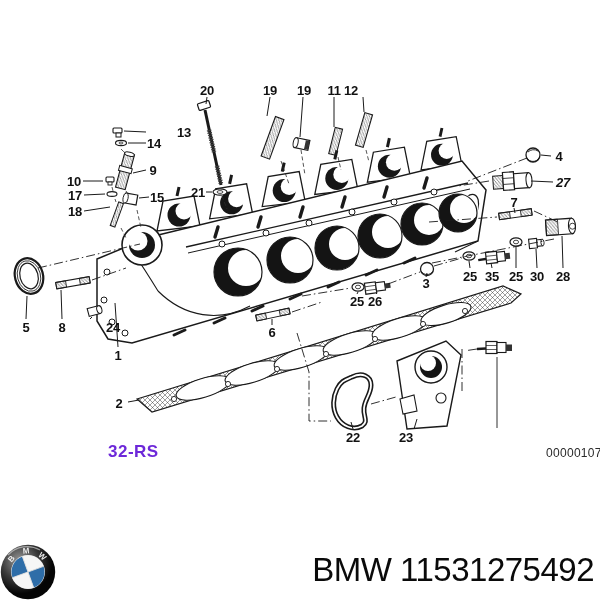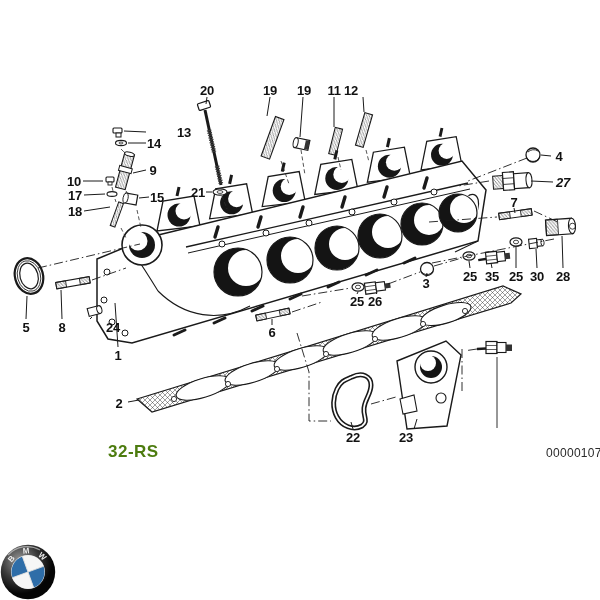--- a/index.html
+++ b/index.html
@@ -3,21 +3,21 @@
 <meta charset="utf-8">
 <style>
   html,body{margin:0;padding:0;background:#fff;}
   .stage{position:relative;width:600px;height:600px;background:#fff;overflow:hidden;
          font-family:"Liberation Sans",sans-serif;}
   .stage svg{position:absolute;left:0;top:0;}
   #callout-layer{position:absolute;left:0;top:0;width:492px;height:600px;pointer-events:none;}
   .callout{position:absolute;transform:translate(-50%,-50%);
            font:bold 13px "Liberation Sans",sans-serif;color:#111;letter-spacing:-0.3px;white-space:nowrap;}
   .section-code{position:absolute;left:108px;top:442px;
-           font:bold 17px "Liberation Sans",sans-serif;color:#4d7c0f;letter-spacing:0.5px;}
+           font:bold 17px "Liberation Sans",sans-serif;color:#6d28d9;letter-spacing:0.5px;}
   .doc-number{position:absolute;left:546px;top:446px;
            font:12px "Liberation Sans",sans-serif;color:#2a2a2a;letter-spacing:0.3px;}
   .part-id{position:absolute;right:6px;top:551px;
            font:33px "Liberation Sans",sans-serif;color:#0a0a0a;letter-spacing:-0.5px;white-space:nowrap;}
   .lineart{stroke:#1a1a1a;fill:none;}
 </style>
 </head>
 <body>
 
 <div class="stage">
@@ -409,14 +409,18 @@
       <path d="M28,28 L28,44.5 A16.5,16.5 0 0 1 11.5,28 Z" fill="#f6f6f6"></path>
       <path d="M28,11.5 L28,44.5 M11.5,28 L44.5,28" stroke="#dcdcdc" stroke-width="0.8" fill="none"></path>
     </g>
     <g fill="#ececec" font-family="Liberation Sans, sans-serif" font-size="8" font-weight="bold" text-anchor="middle">
       <text x="11" y="17.5" transform="rotate(-50 11 14.5)">B</text>
       <text x="26" y="9.5" transform="rotate(-5 26 6.5)">M</text>
       <text x="42.5" y="15" transform="rotate(42 42.5 12)">W</text>
     </g>
   </svg>
 
+  <div class="part-id">
+    <span>BMW</span>
+    <span>11531275492</span>
+  </div>
 
 </div>
 
 </body></html>

